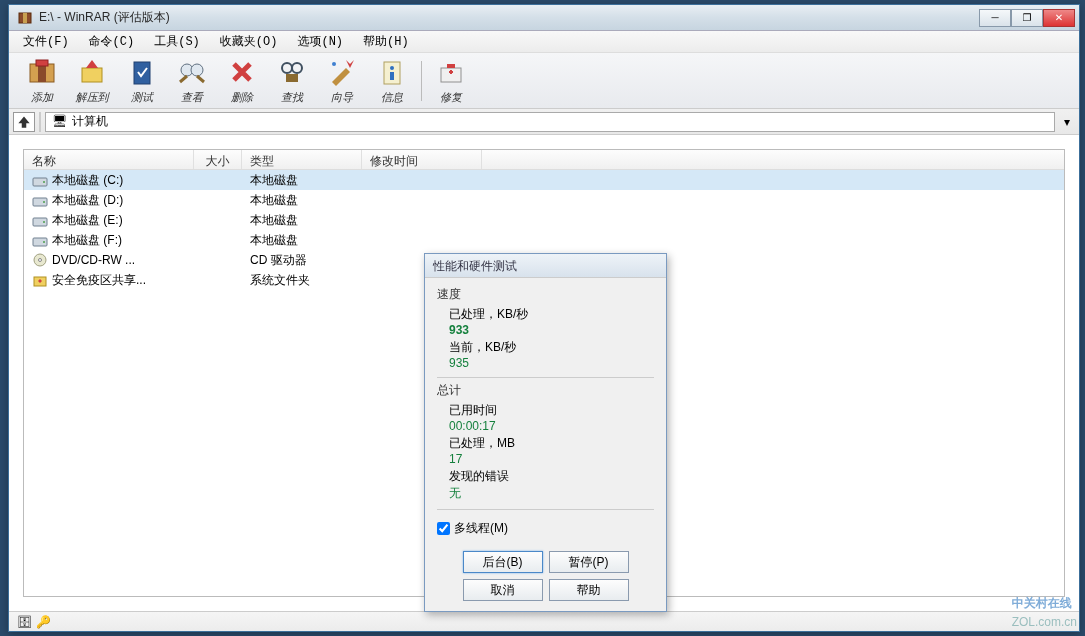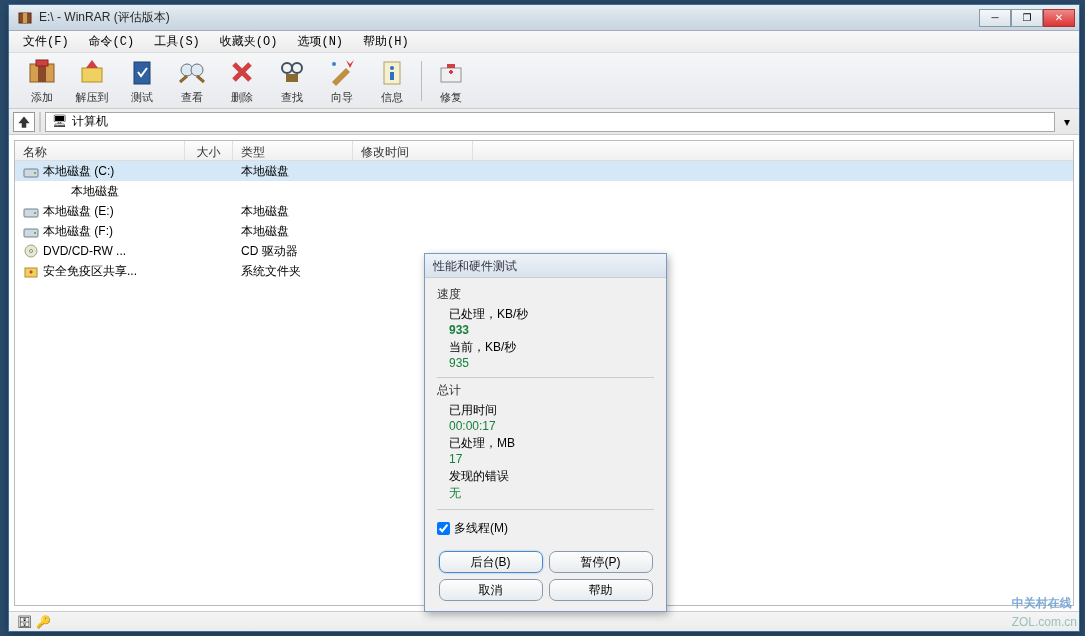--- a/index.html
+++ b/index.html
@@ -11,33 +11,33 @@
     .titlebar-icon { width: 16px; height: 16px; margin-right: 6px; }
     .titlebar-text { flex: 1; color: #2a2a2a; }
     .window-controls { display: flex; gap: 0; }
     .win-btn { width: 32px; height: 18px; border: 1px solid #8899aa; background: linear-gradient(to bottom, #f5f8fa, #dae3ea); display: flex; align-items: center; justify-content: center; font-family: Arial; font-size: 10px; cursor: pointer; }
     .win-btn.close { background: linear-gradient(to bottom, #e88, #d33); color: #fff; border-color: #a33; }
     
     .menubar { height: 22px; background: linear-gradient(to bottom, #f8f8f8, #ececec); display: flex; align-items: center; padding: 0 4px; border-bottom: 1px solid #ddd; }
     .menu-item { padding: 3px 10px; cursor: pointer; font-family: Liberation Mono, monospace; }
     
     .toolbar { height: 56px; background: linear-gradient(to bottom, #f5f6f8, #e8eaee); display: flex; align-items: center; padding: 2px 8px; border-bottom: 1px solid #ccc; gap: 0; }
-    .tool-btn { display: flex; flex-direction: column; align-items: center; justify-content: center; width: 50px; height: 52px; cursor: pointer; padding: 2px; }
+    .tool-btn { display: flex; flex-direction: column; align-items: center; justify-content: center; width: 50px; height: 52px; cursor: pointer; padding: 2px; font-style: italic; }
     .tool-icon { width: 32px; height: 32px; display: flex; align-items: center; justify-content: center; font-size: 24px; }
     .tool-label { font-size: 11px; color: #333; margin-top: 2px; }
     .tool-sep { width: 1px; height: 40px; background: #bbb; margin: 0 4px; }
     
     .addressbar { height: 26px; background: linear-gradient(to bottom, #f0f0f0, #e8e8e8); display: flex; align-items: center; padding: 2px 4px; border-bottom: 1px solid #ccc; gap: 4px; }
     .up-btn { width: 22px; height: 20px; border: 1px solid #999; background: #fff; display: flex; align-items: center; justify-content: center; cursor: pointer; }
     .addr-sep { width: 2px; height: 20px; background: #ccc; }
     .addr-field { flex: 1; height: 20px; border: 1px solid #aaa; background: #fff; display: flex; align-items: center; padding: 0 6px; }
     .addr-icon { width: 16px; height: 16px; margin-right: 4px; font-size: 12px; }
     .addr-dropdown { width: 16px; text-align: center; cursor: pointer; }
     
-    .filelist { flex: 1; background: #fff; border: 1px solid #bbb; margin: 5px; overflow: auto; }
+    .filelist { flex: 1; background: #fff; border: 1px solid #bbb; margin: 14px; overflow: auto; }
     .list-header { height: 20px; background: linear-gradient(to bottom, #fdfdfd, #f0f0f0); display: flex; border-bottom: 1px solid #ddd; }
     .col-header { padding: 3px 8px; border-right: 1px solid #e0e0e0; color: #333; }
     .col-name { width: 170px; }
     .col-size { width: 48px; text-align: center; }
     .col-type { width: 120px; }
     .col-date { width: 120px; }
     
     .file-row { height: 20px; display: flex; align-items: flex-start; cursor: pointer; }
     .file-row.selected { background: #d5e8f7; }
     .file-cell { padding: 2px 8px; display: flex; align-items: center; }
@@ -55,21 +55,21 @@
     .dialog-title { height: 24px; background: linear-gradient(to bottom, #eef3f8, #d8e2ec); padding: 4px 8px; color: #334; border-bottom: 1px solid #ccc; }
     .dialog-body { padding: 8px 12px; }
     .stat-group { margin-bottom: 6px; }
     .stat-header { color: #333; margin-bottom: 2px; }
     .stat-row { display: flex; justify-content: space-between; padding: 1px 0 1px 12px; flex-direction: column; }
     .stat-row .val { color: #15803d; }
     .stat-row .val.bold { font-weight: bold; }
     .dialog-divider { height: 1px; background: #ccc; margin: 4px 0; }
     .checkbox-row { display: flex; align-items: center; gap: 4px; padding: 6px 0 2px; }
     .dialog-buttons { padding: 4px 10px 10px; display: flex; flex-wrap: wrap; gap: 6px; justify-content: center; }
-    .dlg-btn { width: 104px; height: 22px; border: 1px solid #8a9aae; background: linear-gradient(to bottom, #fdfdfd, #e8ecef); cursor: pointer; border-radius: 7px; font-size: 12px; }
+    .dlg-btn { width: 80px; height: 22px; border: 1px solid #8a9aae; background: linear-gradient(to bottom, #fdfdfd, #e8ecef); cursor: pointer; border-radius: 0; font-size: 12px; }
     .dlg-btn.primary { border: 1px solid #4a88c8; box-shadow: 0 0 2px #7ab0e8; }
     
     .watermark { position: absolute; bottom: 6px; right: 8px; color: #7aa; font-family: Arial; font-size: 16px; opacity: 0.7; pointer-events: none; }
     .watermark .brand { color: #4a8ac8; font-weight: bold; }
     
     
     svg { width: 100%; height: 100%; }
   </style>
 </head>
 <body>
@@ -219,20 +219,29 @@
                 <rect x="1" y="5" width="14" height="8" rx="1" fill="#d0d8e0" stroke="#708090"></rect>
                 <circle cx="12" cy="9" r="1" fill="#50a050"></circle>
               </svg>
             </span>
             <span>本地磁盘 (C:)</span>
           </div>
           <div class="file-cell size"></div>
           <div class="file-cell type">本地磁盘</div>
         </div>
         <div class="file-row">
+          <div class="file-cell name">
+            <span class="file-icon">
+              <svg viewBox="0 0 16 16">
+                <rect x="1" y="5" width="14" height="8" rx="1" fill="#d0d8e0" stroke="#708090"></rect>
+                <circle cx="12" cy="9" r="1" fill="#50a050"></circle>
+              </svg>
+            </span>
+            <span>本地磁盘 (D:)</span>
+          </div>
           <div class="file-cell size"></div>
           <div class="file-cell type">本地磁盘</div>
         </div>
         <div class="file-row">
           <div class="file-cell name">
             <span class="file-icon">
               <svg viewBox="0 0 16 16">
                 <rect x="1" y="5" width="14" height="8" rx="1" fill="#d0d8e0" stroke="#708090"></rect>
                 <circle cx="12" cy="9" r="1" fill="#50a050"></circle>
               </svg>

